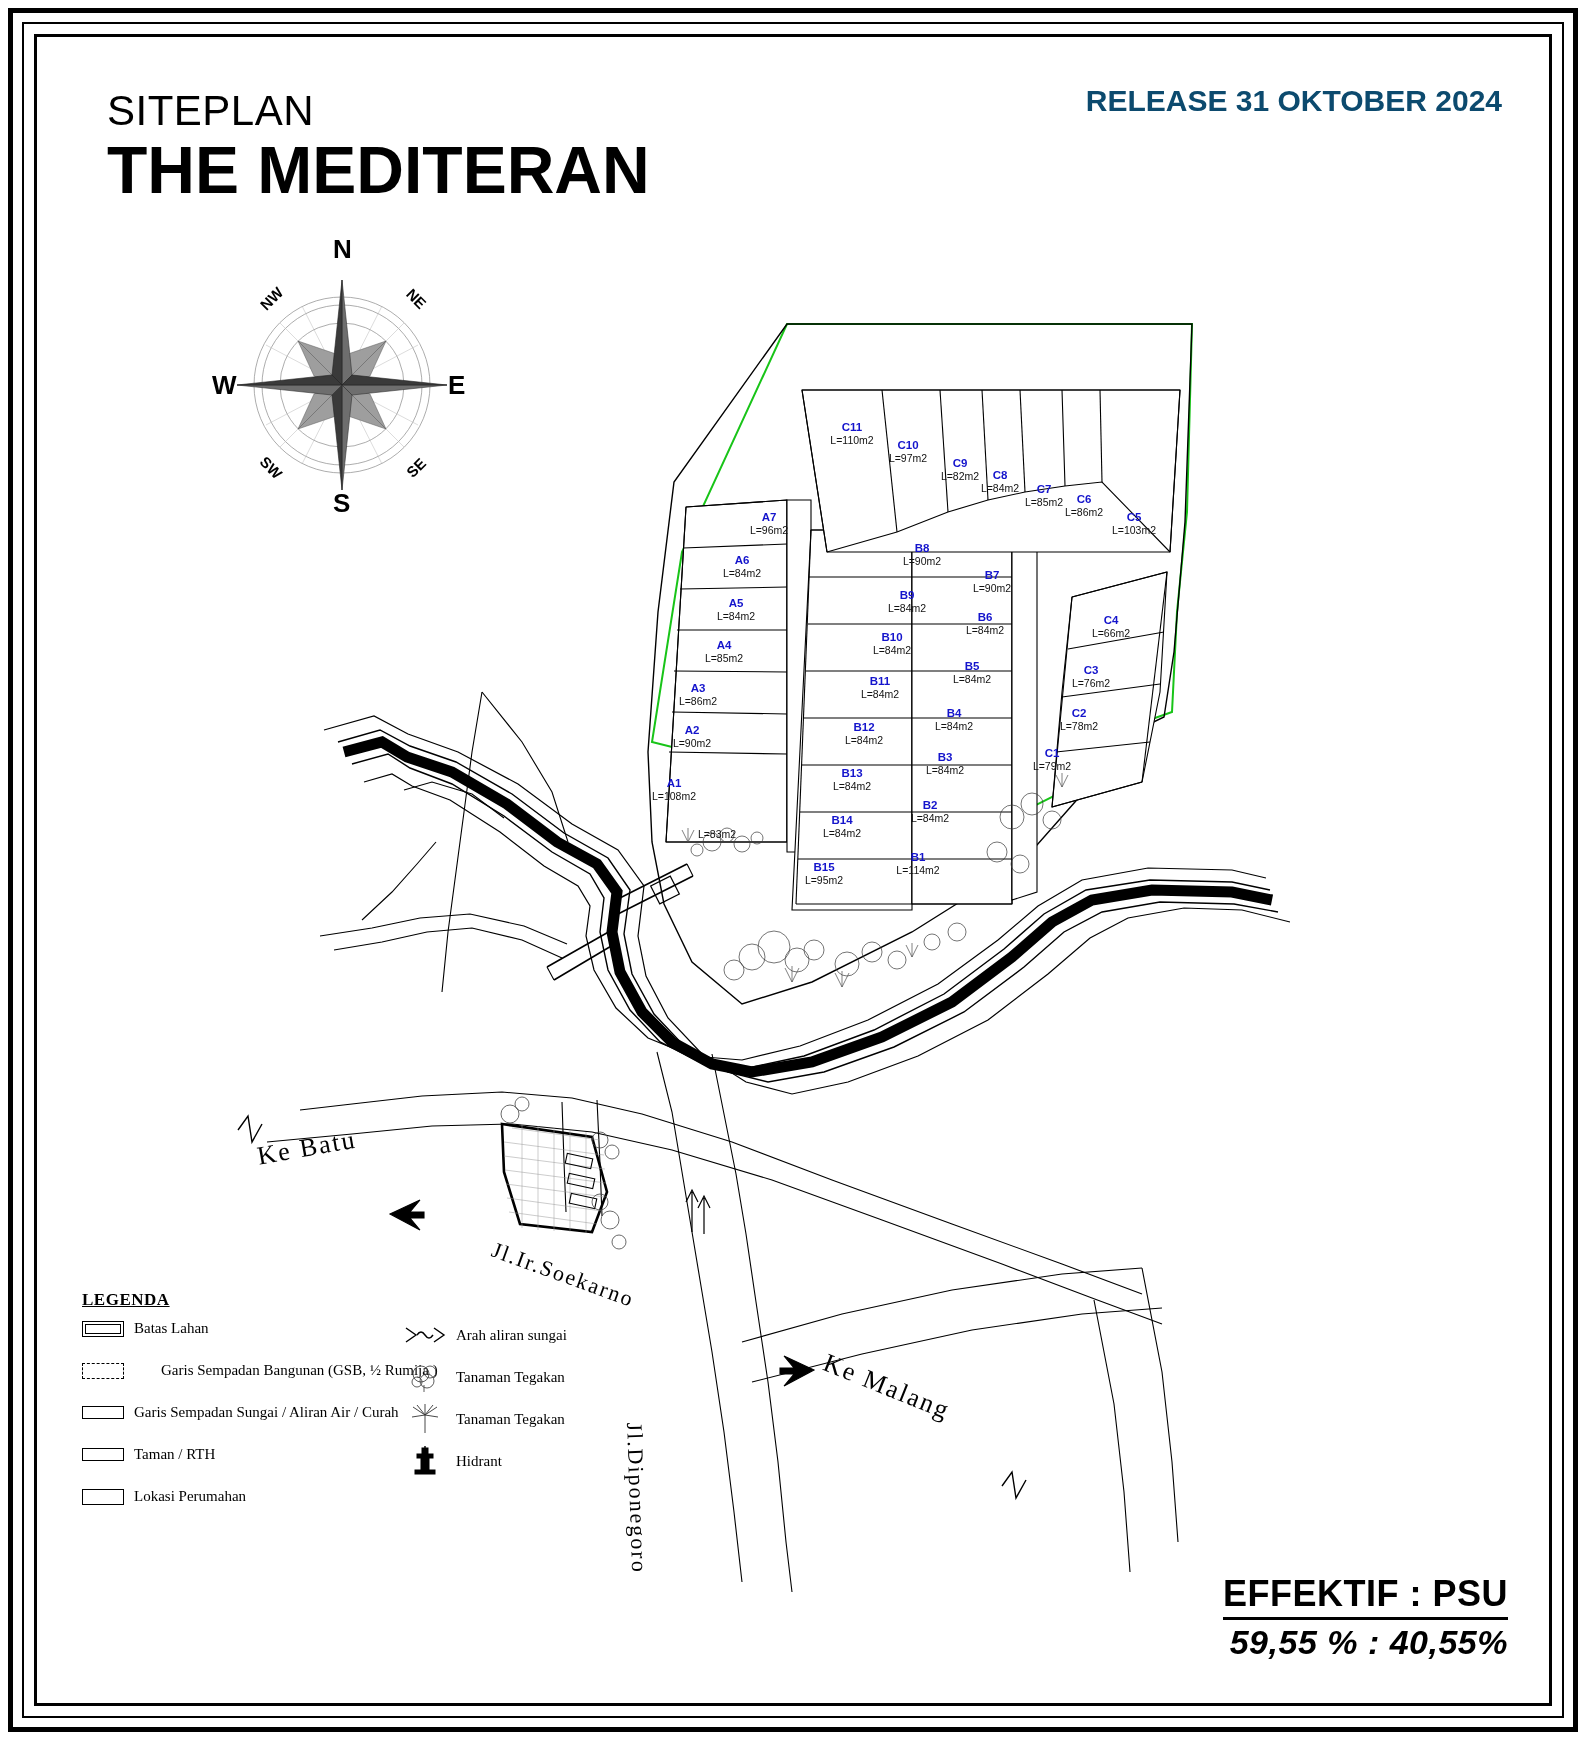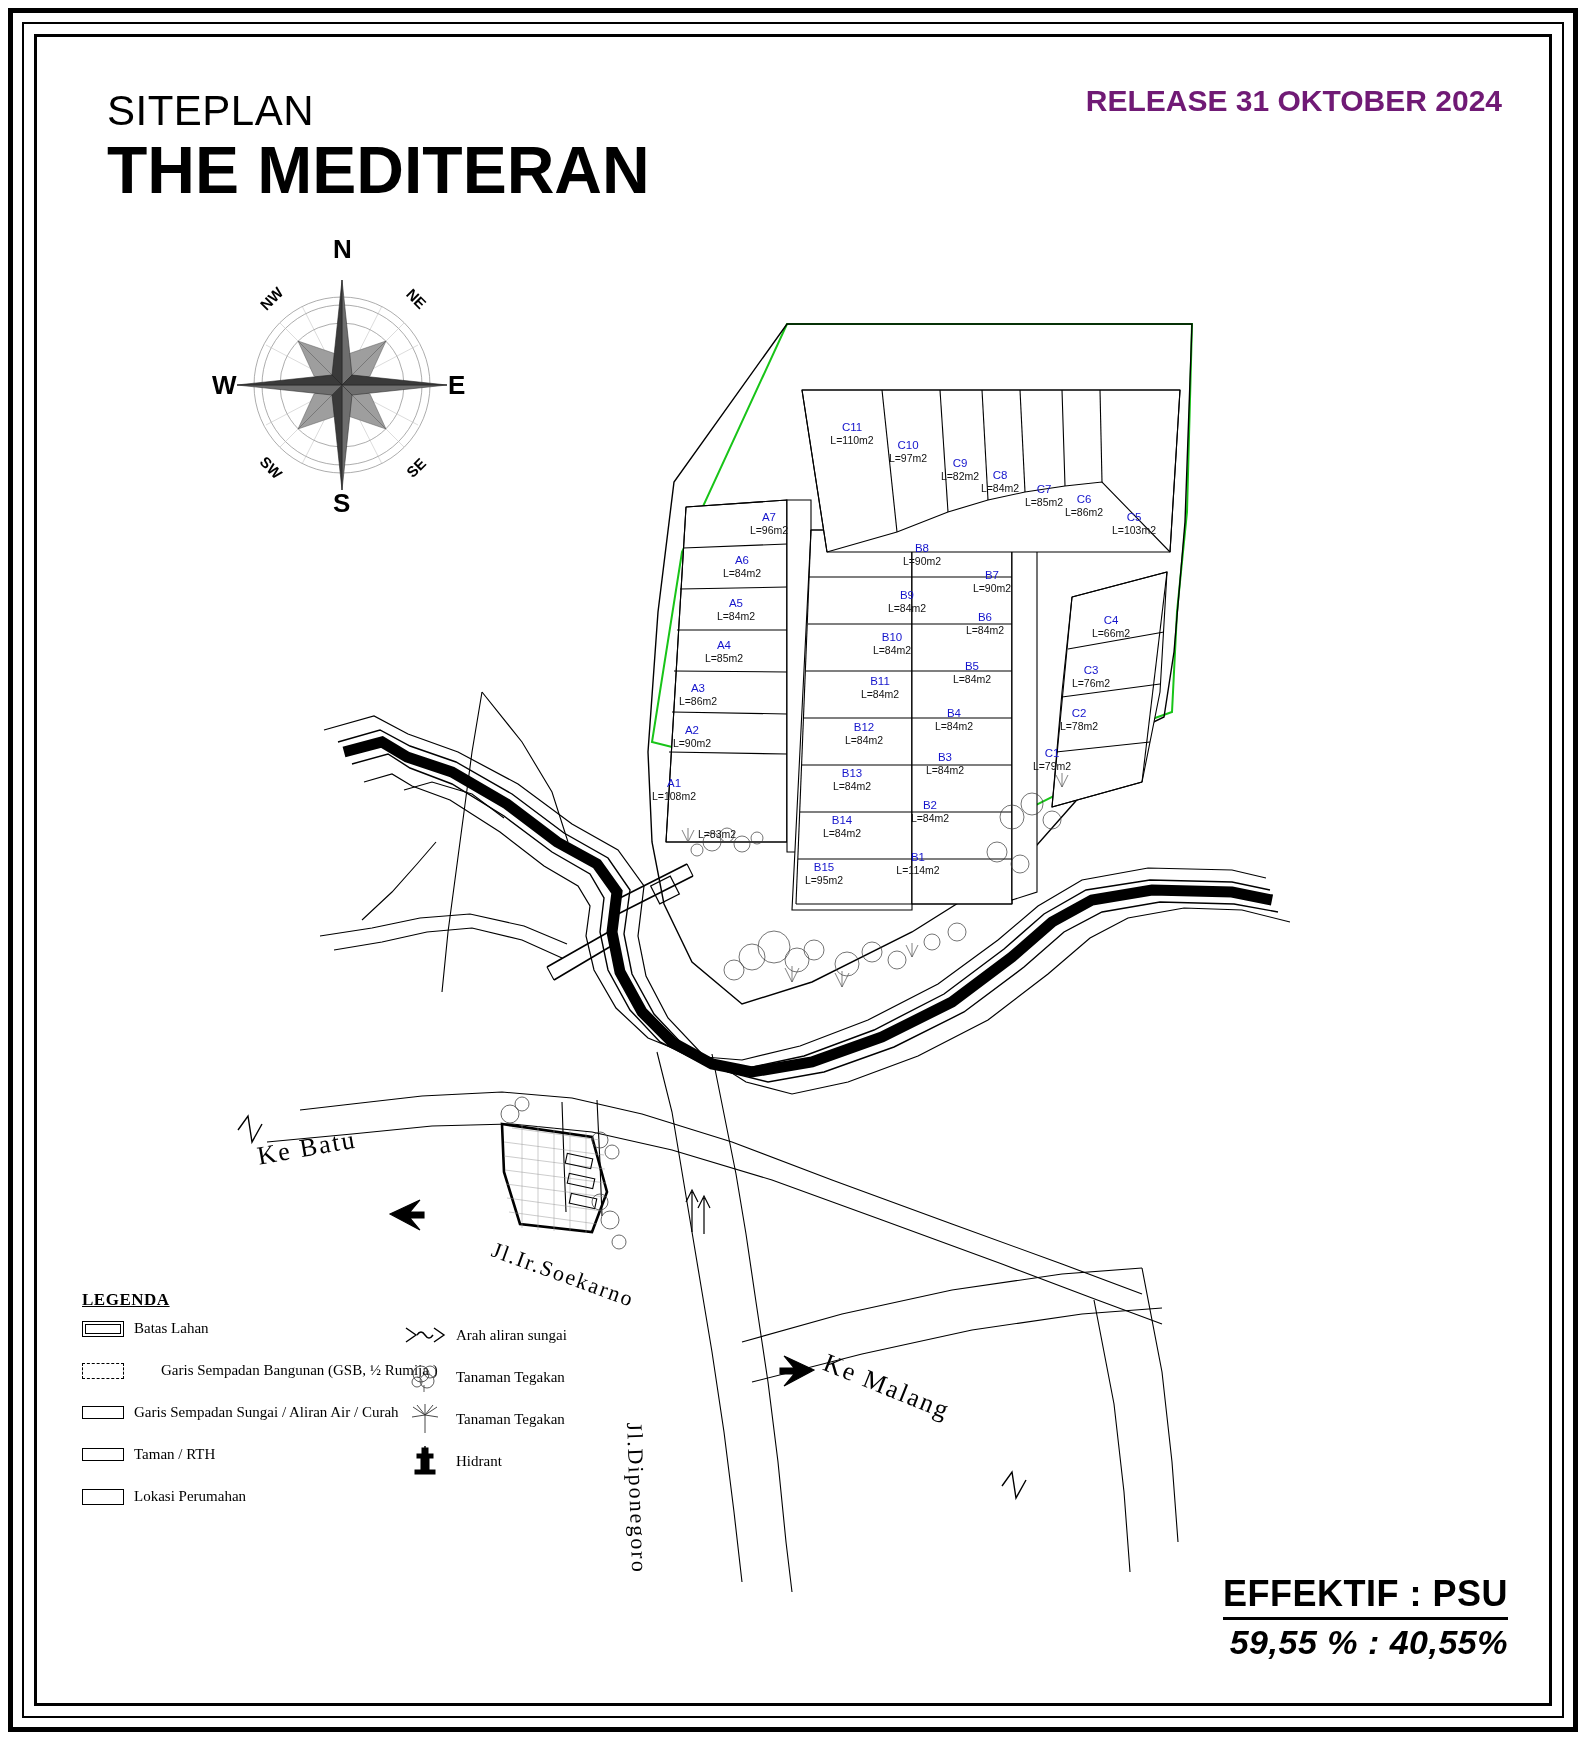--- a/index.html
+++ b/index.html
@@ -64,21 +64,21 @@
     font-weight: 700;
     letter-spacing: 0px;
     color: #000;
     white-space: nowrap;
   }
   .release {
     position: absolute;
     right: 32px; top: 32px;
     font-size: 30px;
     font-weight: 700;
-    color: #701a75;
+    color: #0c4a6e;
     white-space: nowrap;
   }
 
   
   .compass {
     position: absolute;
     left: 150px; top: 190px;
     width: 280px; height: 280px;
   }
   .compass svg { display:block; }
@@ -95,21 +95,21 @@
   .lot {
     position: absolute;
     text-align: center;
     color: #1414e0;
     font-size: 11px;
     line-height: 1.15;
     white-space: nowrap;
     transform: translate(-50%, -50%);
     pointer-events: none;
   }
-  .lot .code { font-weight: 400; color:#1414cc; font-size: 11.5px;}
+  .lot .code { font-weight: 700; color:#1414cc; font-size: 11.5px;}
   .lot .area { color: #111; font-size: 10.5px; }
 
   
   .street {
     position: absolute;
     font-family: "Liberation Serif", serif;
     font-size: 26px;
     letter-spacing: 2px;
     color: #000;
     white-space: nowrap;

